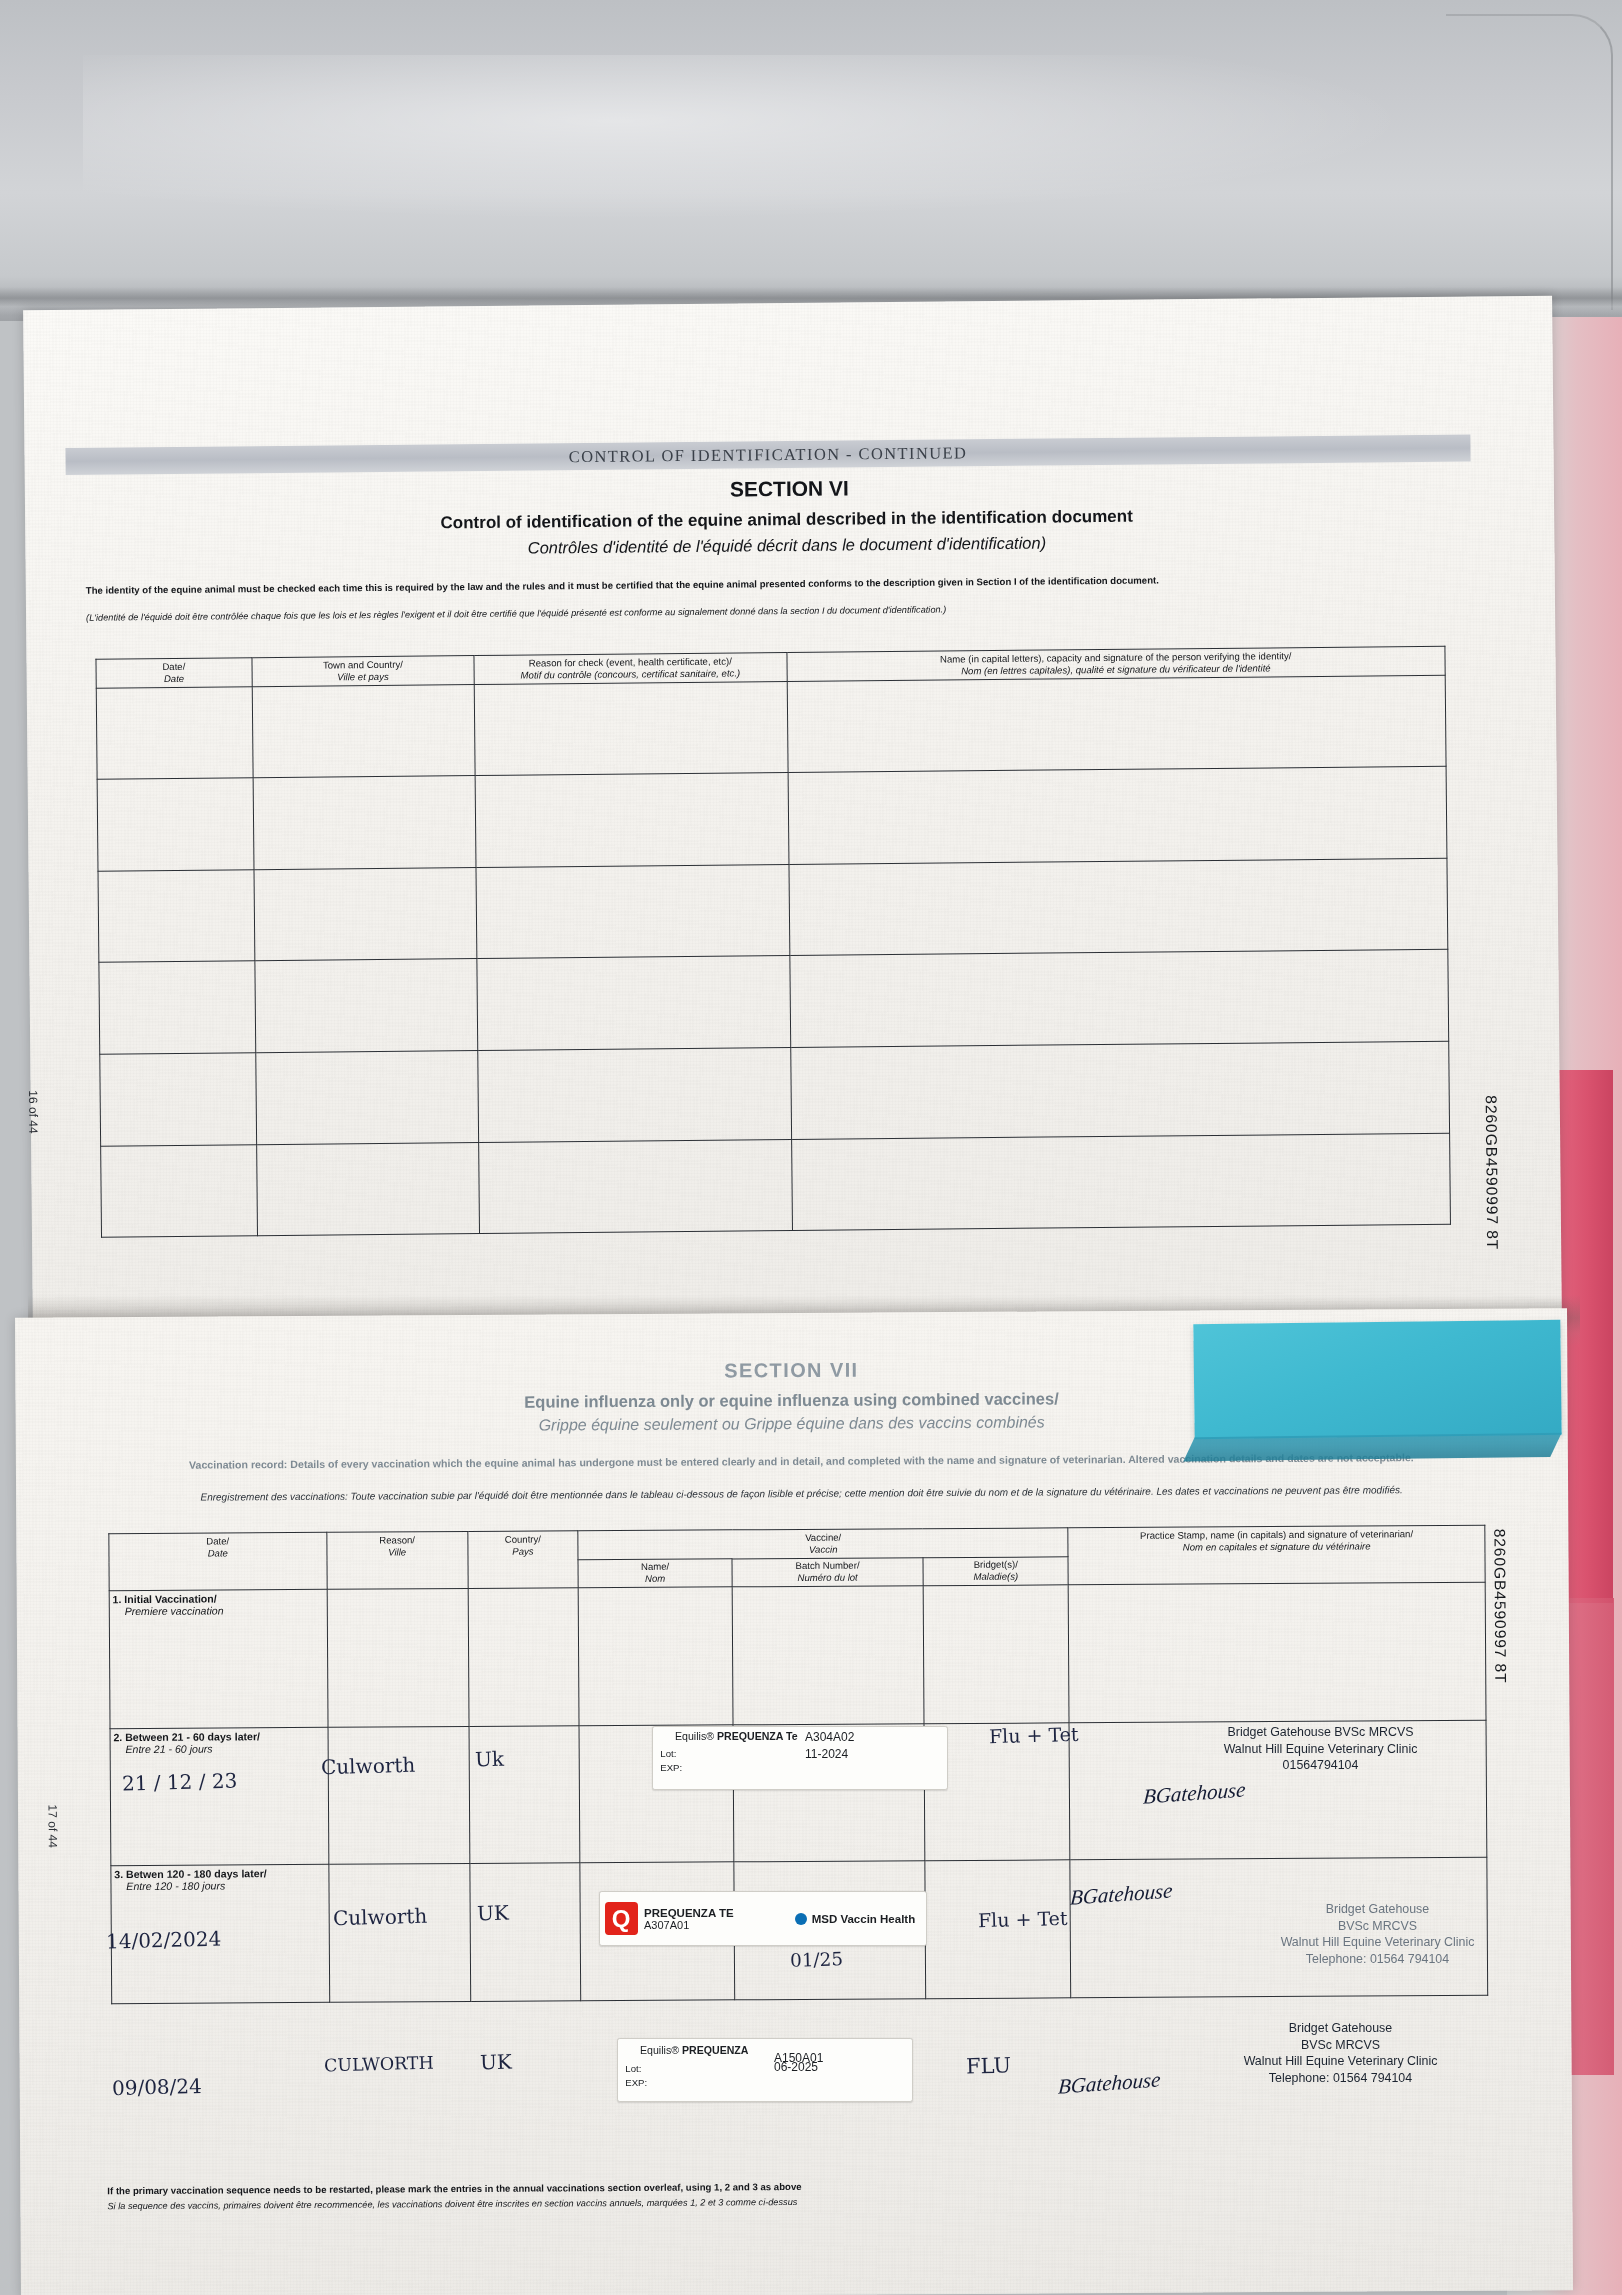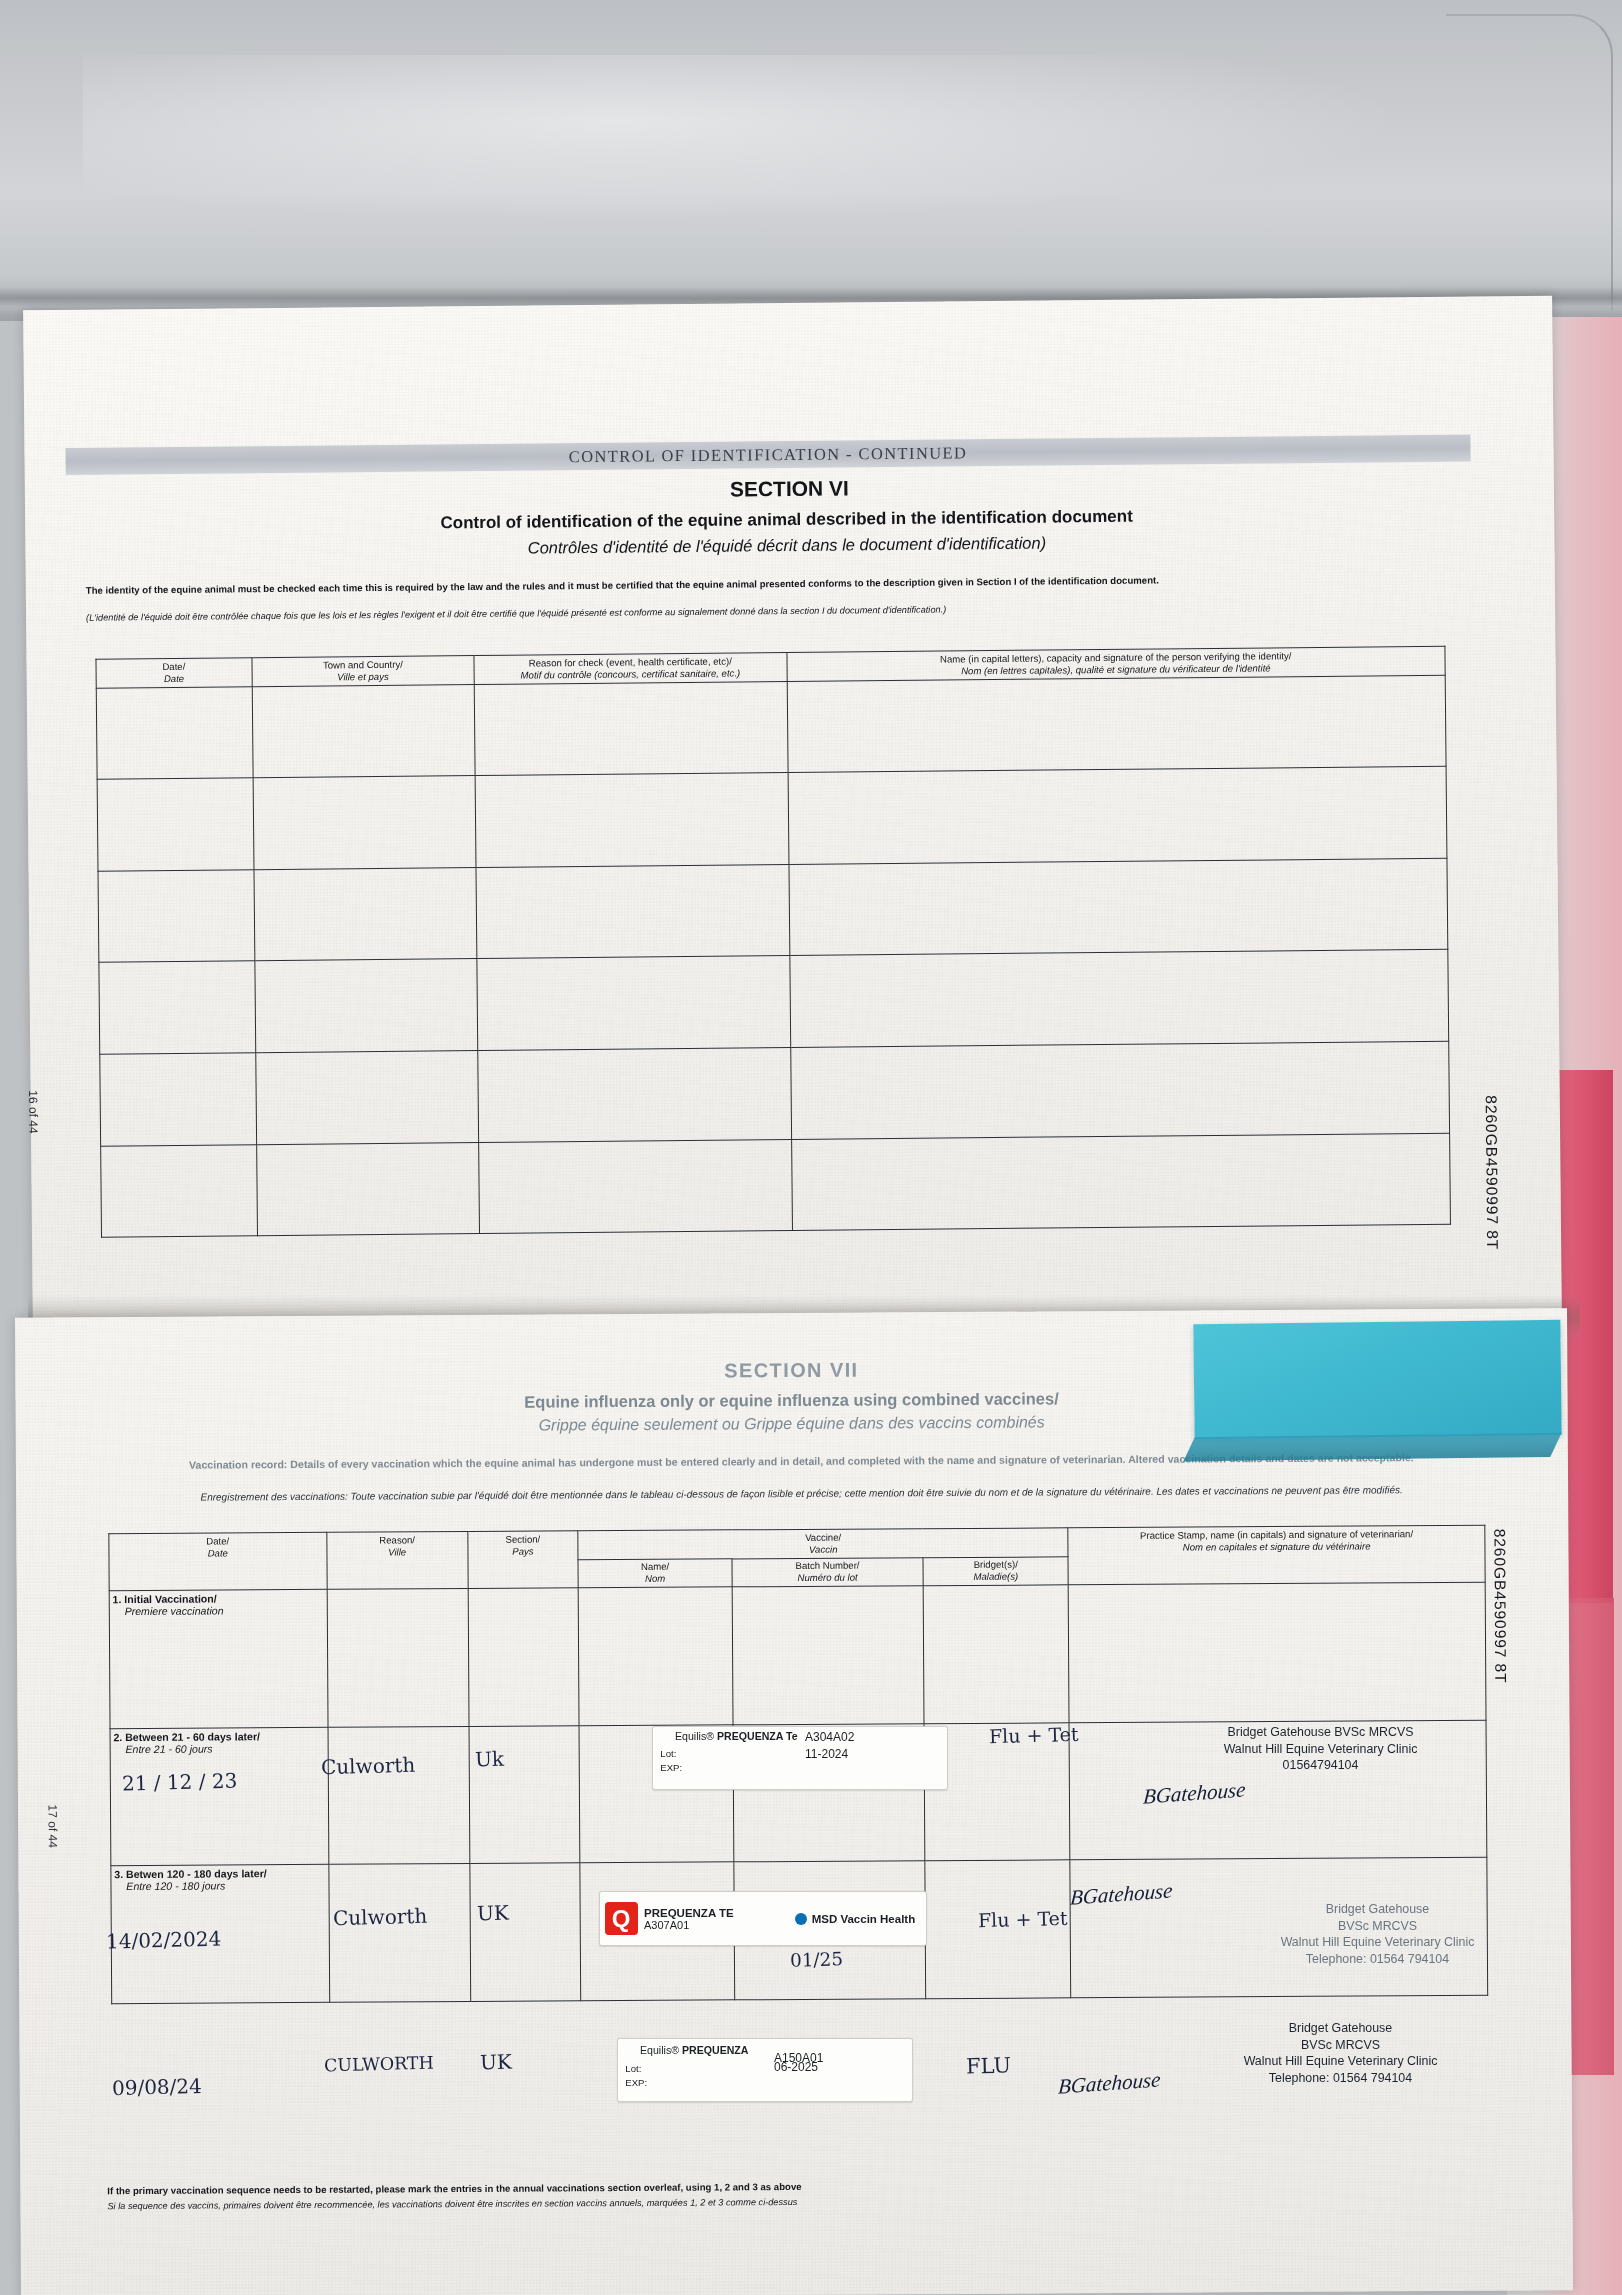--- a/index.html
+++ b/index.html
@@ -351,21 +351,21 @@
           <tr>
         <td class="cellhead" rowspan="2" style="width:216px;">
           <div>Date/</div>
           <div class="ital">Date</div>
         </td>
         <td class="cellhead" rowspan="2" style="width:138px;">
           <div>Reason/</div>
           <div class="ital">Ville</div>
         </td>
         <td class="cellhead" rowspan="2" style="width:106px;">
-          <div>Section/</div>
+          <div>Country/</div>
           <div class="ital">Pays</div>
         </td>
         <td class="cellhead" colspan="3" style="width:496px;">
           <div>Vaccine/</div>
           <div class="ital">Vaccin</div>
         </td>
         <td class="cellhead" rowspan="2" style="width:422px;">
           <div>Practice Stamp, name (in capitals) and signature of veterinarian/</div>
           <div class="ital">Nom en capitales et signature du vétérinaire</div>
         </td>

